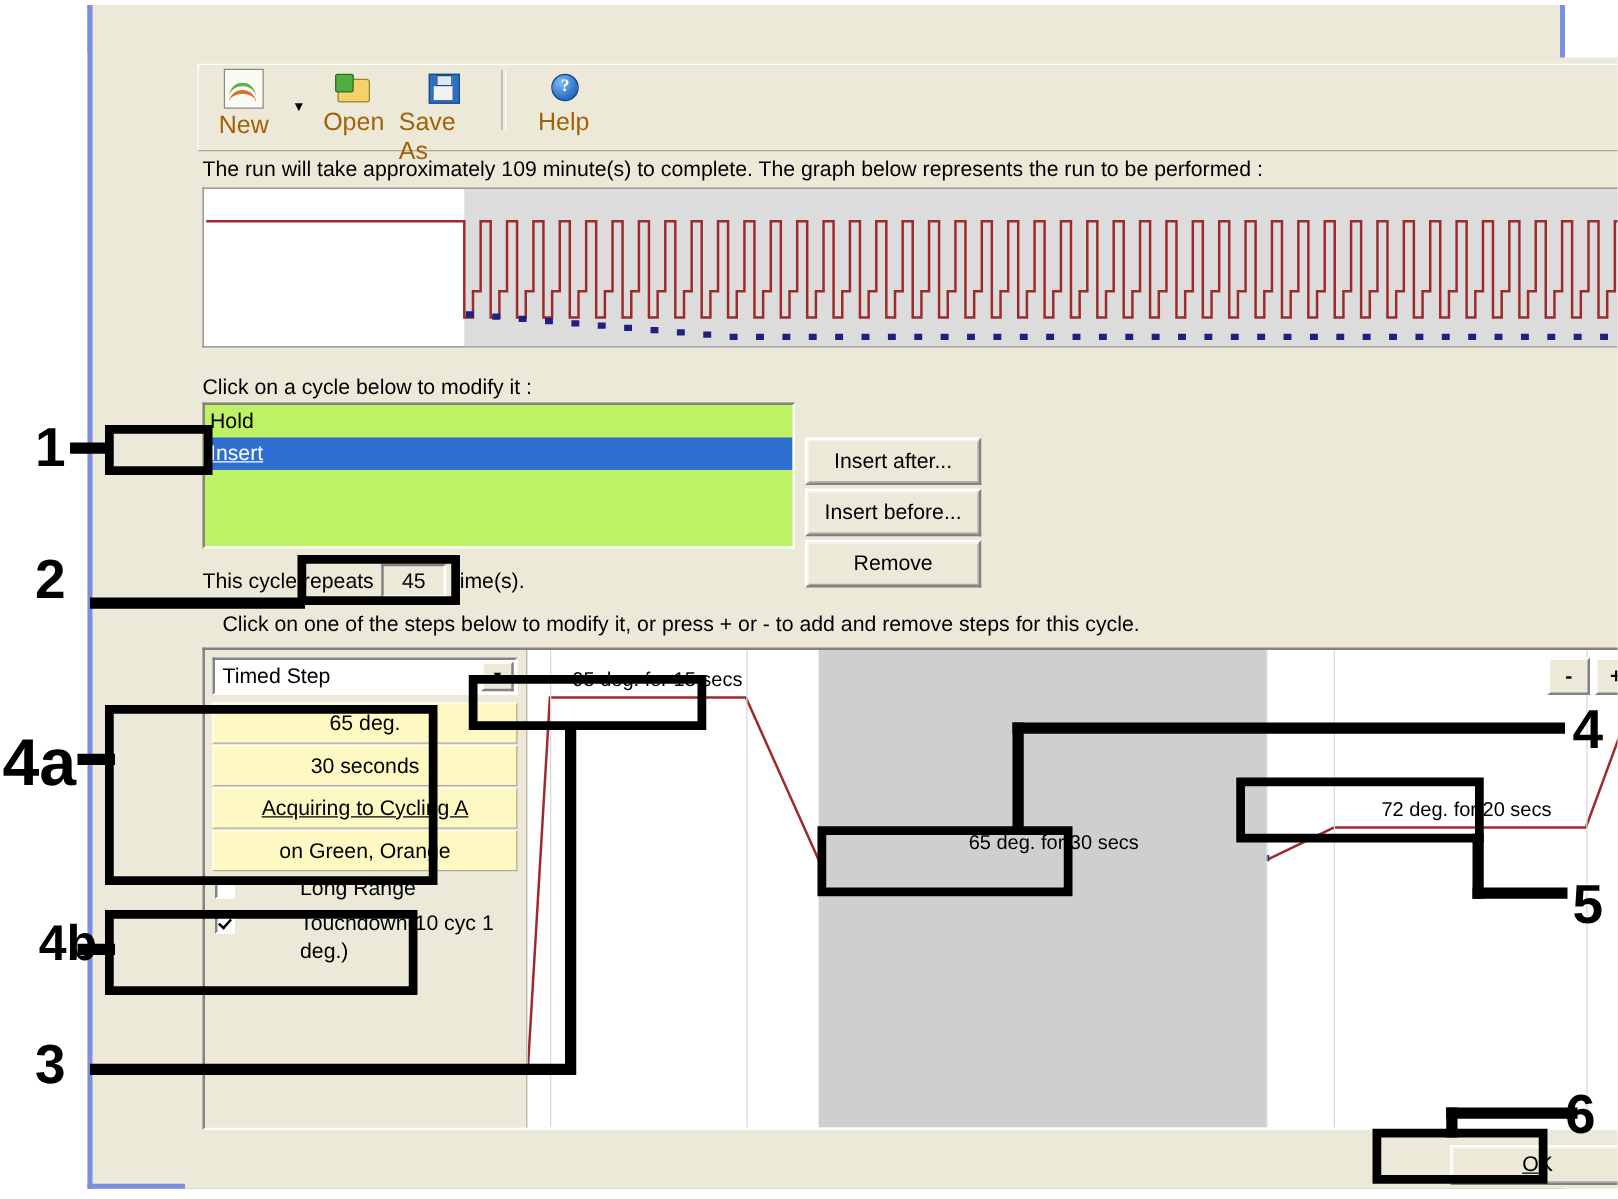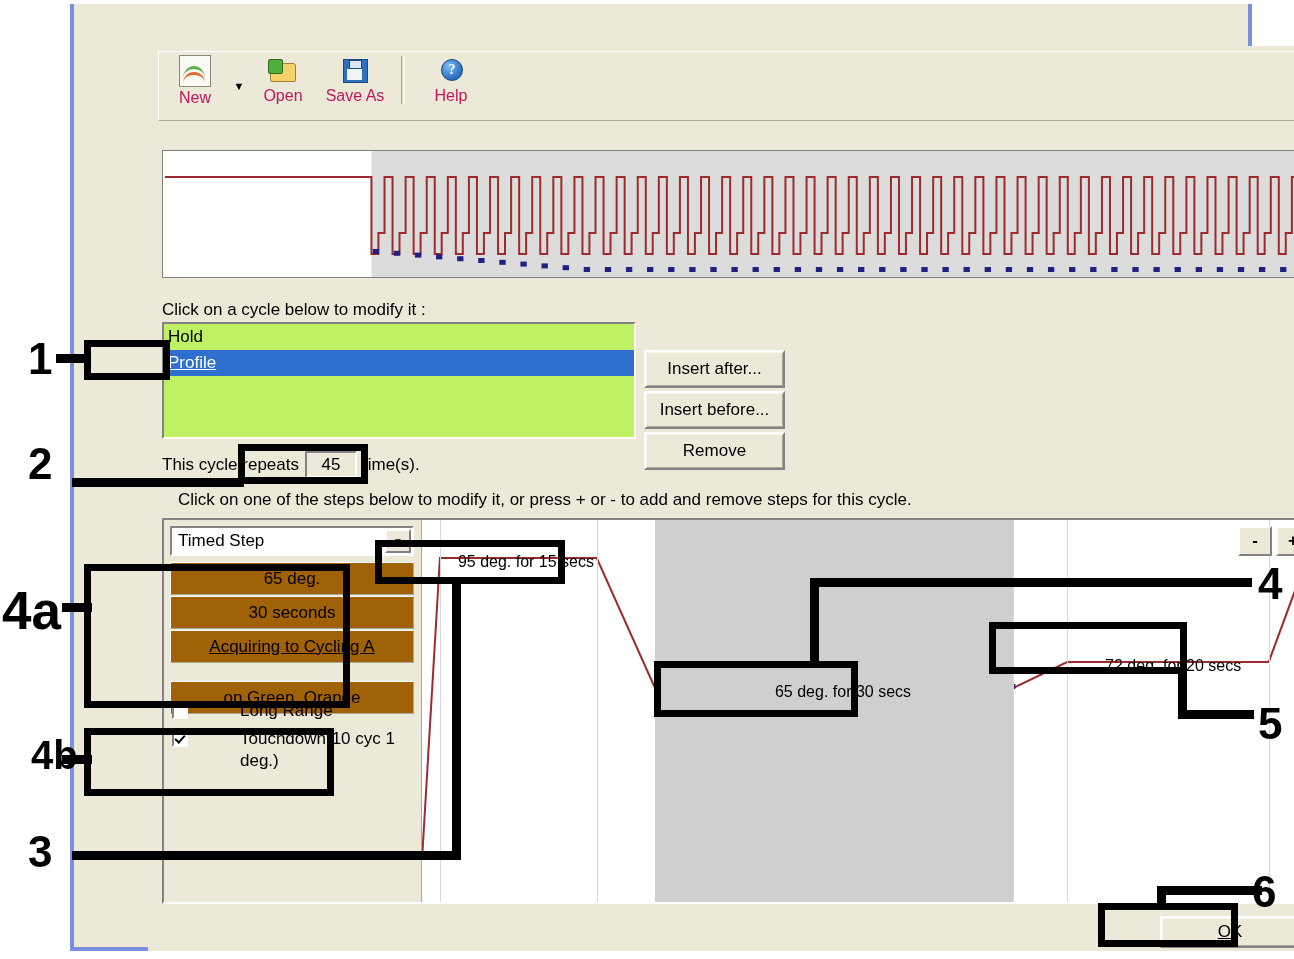--- a/index.html
+++ b/index.html
@@ -106,21 +106,21 @@
   .tb-item {
     width: 72px;
     margin-top: 3px;
     display: flex;
     flex-direction: column;
     align-items: center;
     cursor: pointer;
   }
   .tb-ico { width: 30px; height: 30px; position: relative; margin-bottom: 2px; }
   .tb-lbl {
-    font-size: 16px; color: #be185d;
+    font-size: 20px; color: #a16207;
     font-family: "Liberation Sans", sans-serif;
   }
   .tb-caret {
     width: 16px; margin-top: 28px;
     font-size: 11px; color: #000; text-align: center;
     cursor: pointer;
   }
   .tb-sep {
     width: 2px; height: 48px; margin: 4px 10px 0 10px;
     border-left: 1px solid #aca899;
@@ -312,32 +312,32 @@
     background: #ece9d8;
     border: 2px solid;
     border-color: #ffffff #848284 #848284 #ffffff;
     box-sizing: border-box;
     display: flex; align-items: center; justify-content: center;
     font-size: 10px; color: #000;
   }
   .step-btn {
     position: absolute; left: 6px;
     width: 244px; height: 33px;
-    background: #a16207;
+    background: #fef9c3;
     border: 1px solid;
     border-color: #ffffff #aca899 #aca899 #ffffff;
     box-sizing: border-box;
     display: flex; align-items: center; justify-content: center;
     font-size: 17px; color: #000;
     cursor: pointer;
   }
   #sb-0 { top: 42px; }
   #sb-1 { top: 76px; }
   #sb-2 { top: 110px; text-decoration: underline; }
-  #sb-3 { top: 144px; margin-top: 17px; }
+  #sb-3 { top: 144px; }
 
   .chk-row {
     position: absolute; left: 8px;
     display: flex; align-items: flex-start;
     font-size: 17px; color: #000;
     cursor: pointer;
     width: 240px;
     gap: 44px;
   }
   #chk-longrange { top: 180px; }
@@ -389,21 +389,20 @@
   }
   #zoom-out { right: 46px; }
   #zoom-in  { right: 8px; }
 
   .steplabel {
     position: absolute;
     font-size: 16px; color: #000;
     white-space: nowrap;
     z-index: 5;
     font-family: "Liberation Sans", sans-serif;
-    margin-top: 17px;
   }
 
   
   #ok-btn {
     position: absolute;
     left: 1012px; top: 870px;
     width: 140px; height: 32px;
     background: #ece9d8;
     border: 2px solid;
     border-color: #ffffff #848284 #848284 #ffffff;
@@ -478,20 +477,21 @@
       </div>
       <div class="tb-sep"></div>
       <div class="tb-item">
         <div class="tb-ico ico-help">
           <div class="h-circ">?</div>
         </div>
         <div class="tb-lbl">Help</div>
       </div>
     </div>
 
+    <div id="run-info">The run will take approximately 109 minute(s) to complete. The graph below represents the run to be performed :</div>
 
     <div id="overview">
       <svg width="1158" height="128" viewBox="0 0 1158 128">
         <rect id="ov-band" x="208.44" y="0" width="949.56" height="128" fill="#dcdcdc"></rect>
         <g id="ov-paths">
             <path d="M 2 26 L 208.44 26 L 208.44 103 L 215.40344 103 L 215.40344 82 L 221.52282666666667 82 L 221.52282666666667 26 L 229.54133333333334 26 L 229.54133333333334 103 L 236.50477333333333 103 L 236.50477333333333 82 L 242.62416000000002 82 L 242.62416000000002 26 L 250.64266666666668 26 L 250.64266666666666 103 L 257.6061066666667 103 L 257.6061066666667 82 L 263.7254933333333 82 L 263.7254933333333 26 L 271.74399999999997 26 L 271.744 103 L 278.70744 103 L 278.70744 82 L 284.8268266666667 82 L 284.8268266666667 26 L 292.8453333333334 26 L 292.8453333333333 103 L 299.8087733333333 103 L 299.8087733333333 82 L 305.92816 82 L 305.92816 26 L 313.94666666666666 26 L 313.94666666666666 103 L 320.91010666666665 103 L 320.91010666666665 82 L 327.02949333333333 82 L 327.02949333333333 26 L 335.048 26 L 335.048 103 L 342.01144 103 L 342.01144 82 L 348.1308266666667 82 L 348.1308266666667 26 L 356.14933333333335 26 L 356.1493333333333 103 L 363.1127733333333 103 L 363.1127733333333 82 L 369.23215999999996 82 L 369.23215999999996 26 L 377.25066666666663 26 L 377.2506666666667 103 L 384.2141066666667 103 L 384.2141066666667 82 L 390.33349333333337 82 L 390.33349333333337 26 L 398.35200000000003 26 L 398.352 103 L 405.31543999999997 103 L 405.31543999999997 82 L 411.43482666666665 82 L 411.43482666666665 26 L 419.4533333333333 26 L 419.4533333333333 103 L 426.4167733333333 103 L 426.4167733333333 82 L 432.53616 82 L 432.53616 26 L 440.55466666666666 26 L 440.55466666666666 103 L 447.51810666666665 103 L 447.51810666666665 82 L 453.63749333333334 82 L 453.63749333333334 26 L 461.656 26 L 461.656 103 L 468.61944 103 L 468.61944 82 L 474.7388266666667 82 L 474.7388266666667 26 L 482.75733333333335 26 L 482.75733333333335 103 L 489.72077333333334 103 L 489.72077333333334 82 L 495.84016 82 L 495.84016 26 L 503.8586666666667 26 L 503.85866666666664 103 L 510.8221066666666 103 L 510.8221066666666 82 L 516.9414933333333 82 L 516.9414933333333 26 L 524.9599999999999 26 L 524.96 103 L 531.92344 103 L 531.92344 82 L 538.0428266666667 82 L 538.0428266666667 26 L 546.0613333333333 26 L 546.0613333333333 103 L 553.0247733333333 103 L 553.0247733333333 82 L 559.1441599999999 82 L 559.1441599999999 26 L 567.1626666666666 26 L 567.1626666666666 103 L 574.1261066666666 103 L 574.1261066666666 82 L 580.2454933333332 82 L 580.2454933333332 26 L 588.2639999999999 26 L 588.264 103 L 595.22744 103 L 595.22744 82 L 601.3468266666666 82 L 601.3468266666666 26 L 609.3653333333333 26 L 609.3653333333333 103 L 616.3287733333333 103 L 616.3287733333333 82 L 622.4481599999999 82 L 622.4481599999999 26 L 630.4666666666666 26 L 630.4666666666667 103 L 637.4301066666667 103 L 637.4301066666667 82 L 643.5494933333333 82 L 643.5494933333333 26 L 651.568 26 L 651.568 103 L 658.53144 103 L 658.53144 82 L 664.6508266666666 82 L 664.6508266666666 26 L 672.6693333333333 26 L 672.6693333333333 103 L 679.6327733333333 103 L 679.6327733333333 82 L 685.7521599999999 82 L 685.7521599999999 26 L 693.7706666666666 26 L 693.7706666666667 103 L 700.7341066666667 103 L 700.7341066666667 82 L 706.8534933333333 82 L 706.8534933333333 26 L 714.872 26 L 714.8720000000001 103 L 721.8354400000001 103 L 721.8354400000001 82 L 727.9548266666667 82 L 727.9548266666667 26 L 735.9733333333334 26 L 735.9733333333334 103 L 742.9367733333333 103 L 742.9367733333333 82 L 749.05616 82 L 749.05616 26 L 757.0746666666666 26 L 757.0746666666666 103 L 764.0381066666666 103 L 764.0381066666666 82 L 770.1574933333333 82 L 770.1574933333333 26 L 778.1759999999999 26 L 778.1759999999999 103 L 785.1394399999999 103 L 785.1394399999999 82 L 791.2588266666666 82 L 791.2588266666666 26 L 799.2773333333332 26 L 799.2773333333332 103 L 806.2407733333332 103 L 806.2407733333332 82 L 812.3601599999998 82 L 812.3601599999998 26 L 820.3786666666665 26 L 820.3786666666667 103 L 827.3421066666667 103 L 827.3421066666667 82 L 833.4614933333334 82 L 833.4614933333334 26 L 841.48 26 L 841.48 103 L 848.44344 103 L 848.44344 82 L 854.5628266666666 82 L 854.5628266666666 26 L 862.5813333333333 26 L 862.5813333333333 103 L 869.5447733333333 103 L 869.5447733333333 82 L 875.6641599999999 82 L 875.6641599999999 26 L 883.6826666666666 26 L 883.6826666666666 103 L 890.6461066666666 103 L 890.6461066666666 82 L 896.7654933333332 82 L 896.7654933333332 26 L 904.7839999999999 26 L 904.7839999999999 103 L 911.7474399999999 103 L 911.7474399999999 82 L 917.8668266666665 82 L 917.8668266666665 26 L 925.8853333333332 26 L 925.8853333333334 103 L 932.8487733333334 103 L 932.8487733333334 82 L 938.96816 82 L 938.96816 26 L 946.9866666666667 26 L 946.9866666666667 103 L 953.9501066666667 103 L 953.9501066666667 82 L 960.0694933333333 82 L 960.0694933333333 26 L 968.088 26 L 968.088 103 L 975.05144 103 L 975.05144 82 L 981.1708266666666 82 L 981.1708266666666 26 L 989.1893333333333 26 L 989.1893333333333 103 L 996.1527733333332 103 L 996.1527733333332 82 L 1002.2721599999999 82 L 1002.2721599999999 26 L 1010.2906666666665 26 L 1010.2906666666665 103 L 1017.2541066666665 103 L 1017.2541066666665 82 L 1023.3734933333332 82 L 1023.3734933333332 26 L 1031.3919999999998 26 L 1031.392 103 L 1038.35544 103 L 1038.35544 82 L 1044.4748266666668 82 L 1044.4748266666668 26 L 1052.4933333333333 26 L 1052.4933333333333 103 L 1059.4567733333333 103 L 1059.4567733333333 82 L 1065.57616 82 L 1065.57616 26 L 1073.5946666666666 26 L 1073.5946666666666 103 L 1080.5581066666666 103 L 1080.5581066666666 82 L 1086.6774933333334 82 L 1086.6774933333334 26 L 1094.696 26 L 1094.696 103 L 1101.65944 103 L 1101.65944 82 L 1107.7788266666666 82 L 1107.7788266666666 26 L 1115.7973333333332 26 L 1115.7973333333332 103 L 1122.7607733333332 103 L 1122.7607733333332 82 L 1128.88016 82 L 1128.88016 26 L 1136.8986666666665 26 L 1136.8986666666667 103 L 1143.8621066666667 103 L 1143.8621066666667 82 L 1149.9814933333334 82 L 1149.9814933333334 26 L 1158 26" fill="none" stroke="#9e2b2b" stroke-width="2"></path>
             <rect x="209.70608" y="98" width="6.3304" height="5" fill="#202080"></rect>
             <rect x="230.80741333333333" y="99.8" width="6.3304" height="5" fill="#202080"></rect>
             <rect x="251.90874666666664" y="101.6" width="6.3304" height="5" fill="#202080"></rect>
             <rect x="273.01008" y="103.4" width="6.3304" height="5" fill="#202080"></rect>
@@ -539,21 +539,21 @@
           </g>
       </svg>
     </div>
 
     <div id="cycle-label">Click on a cycle below to modify it :</div>
     <div id="cycle-list">
       <div class="cyc-row">
         <span>Hold</span>
       </div>
       <div class="cyc-row sel">
-        <span>Profile</span>
+        <span>Insert</span>
       </div>
     </div>
     <div class="side-btn" id="btn-insert-after">Insert after...</div>
     <div class="side-btn" id="btn-insert-before">Insert before...</div>
     <div class="side-btn" id="btn-remove">Remove</div>
 
     <div id="repeat-line">
       <span>This cycle repeats</span>
       <span id="repeat-input">45</span>
       <span>time(s).</span>

